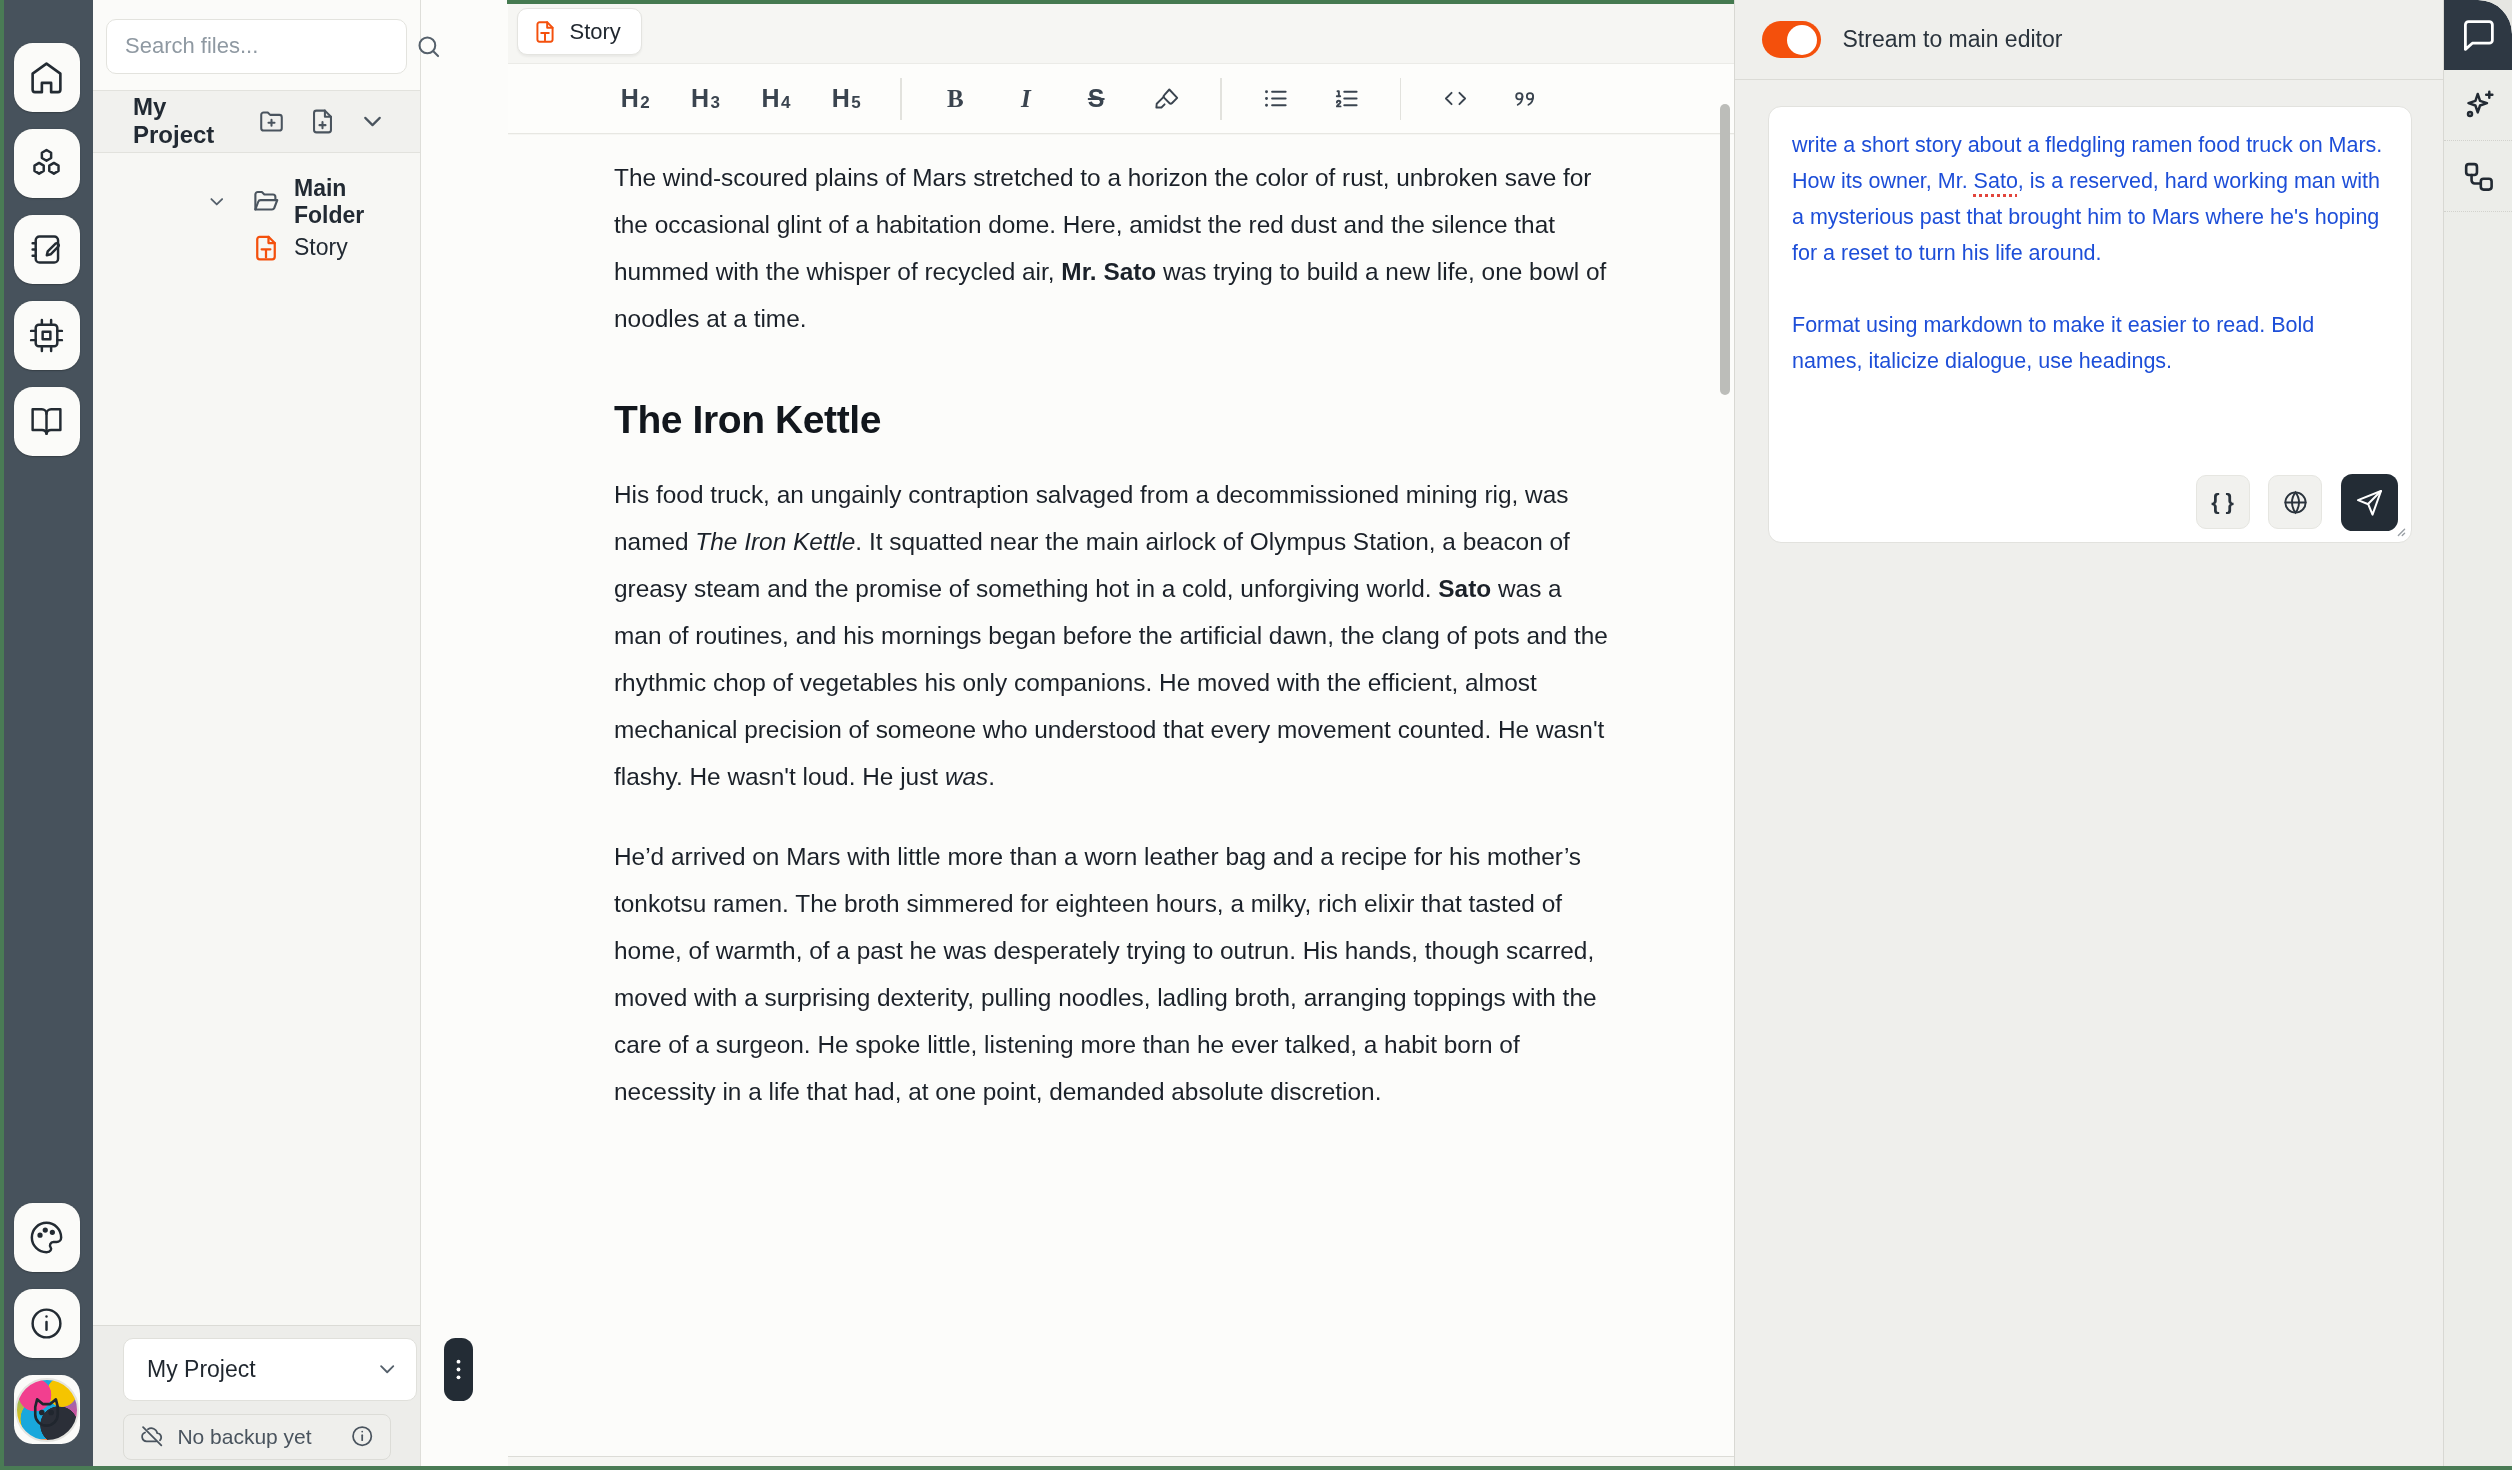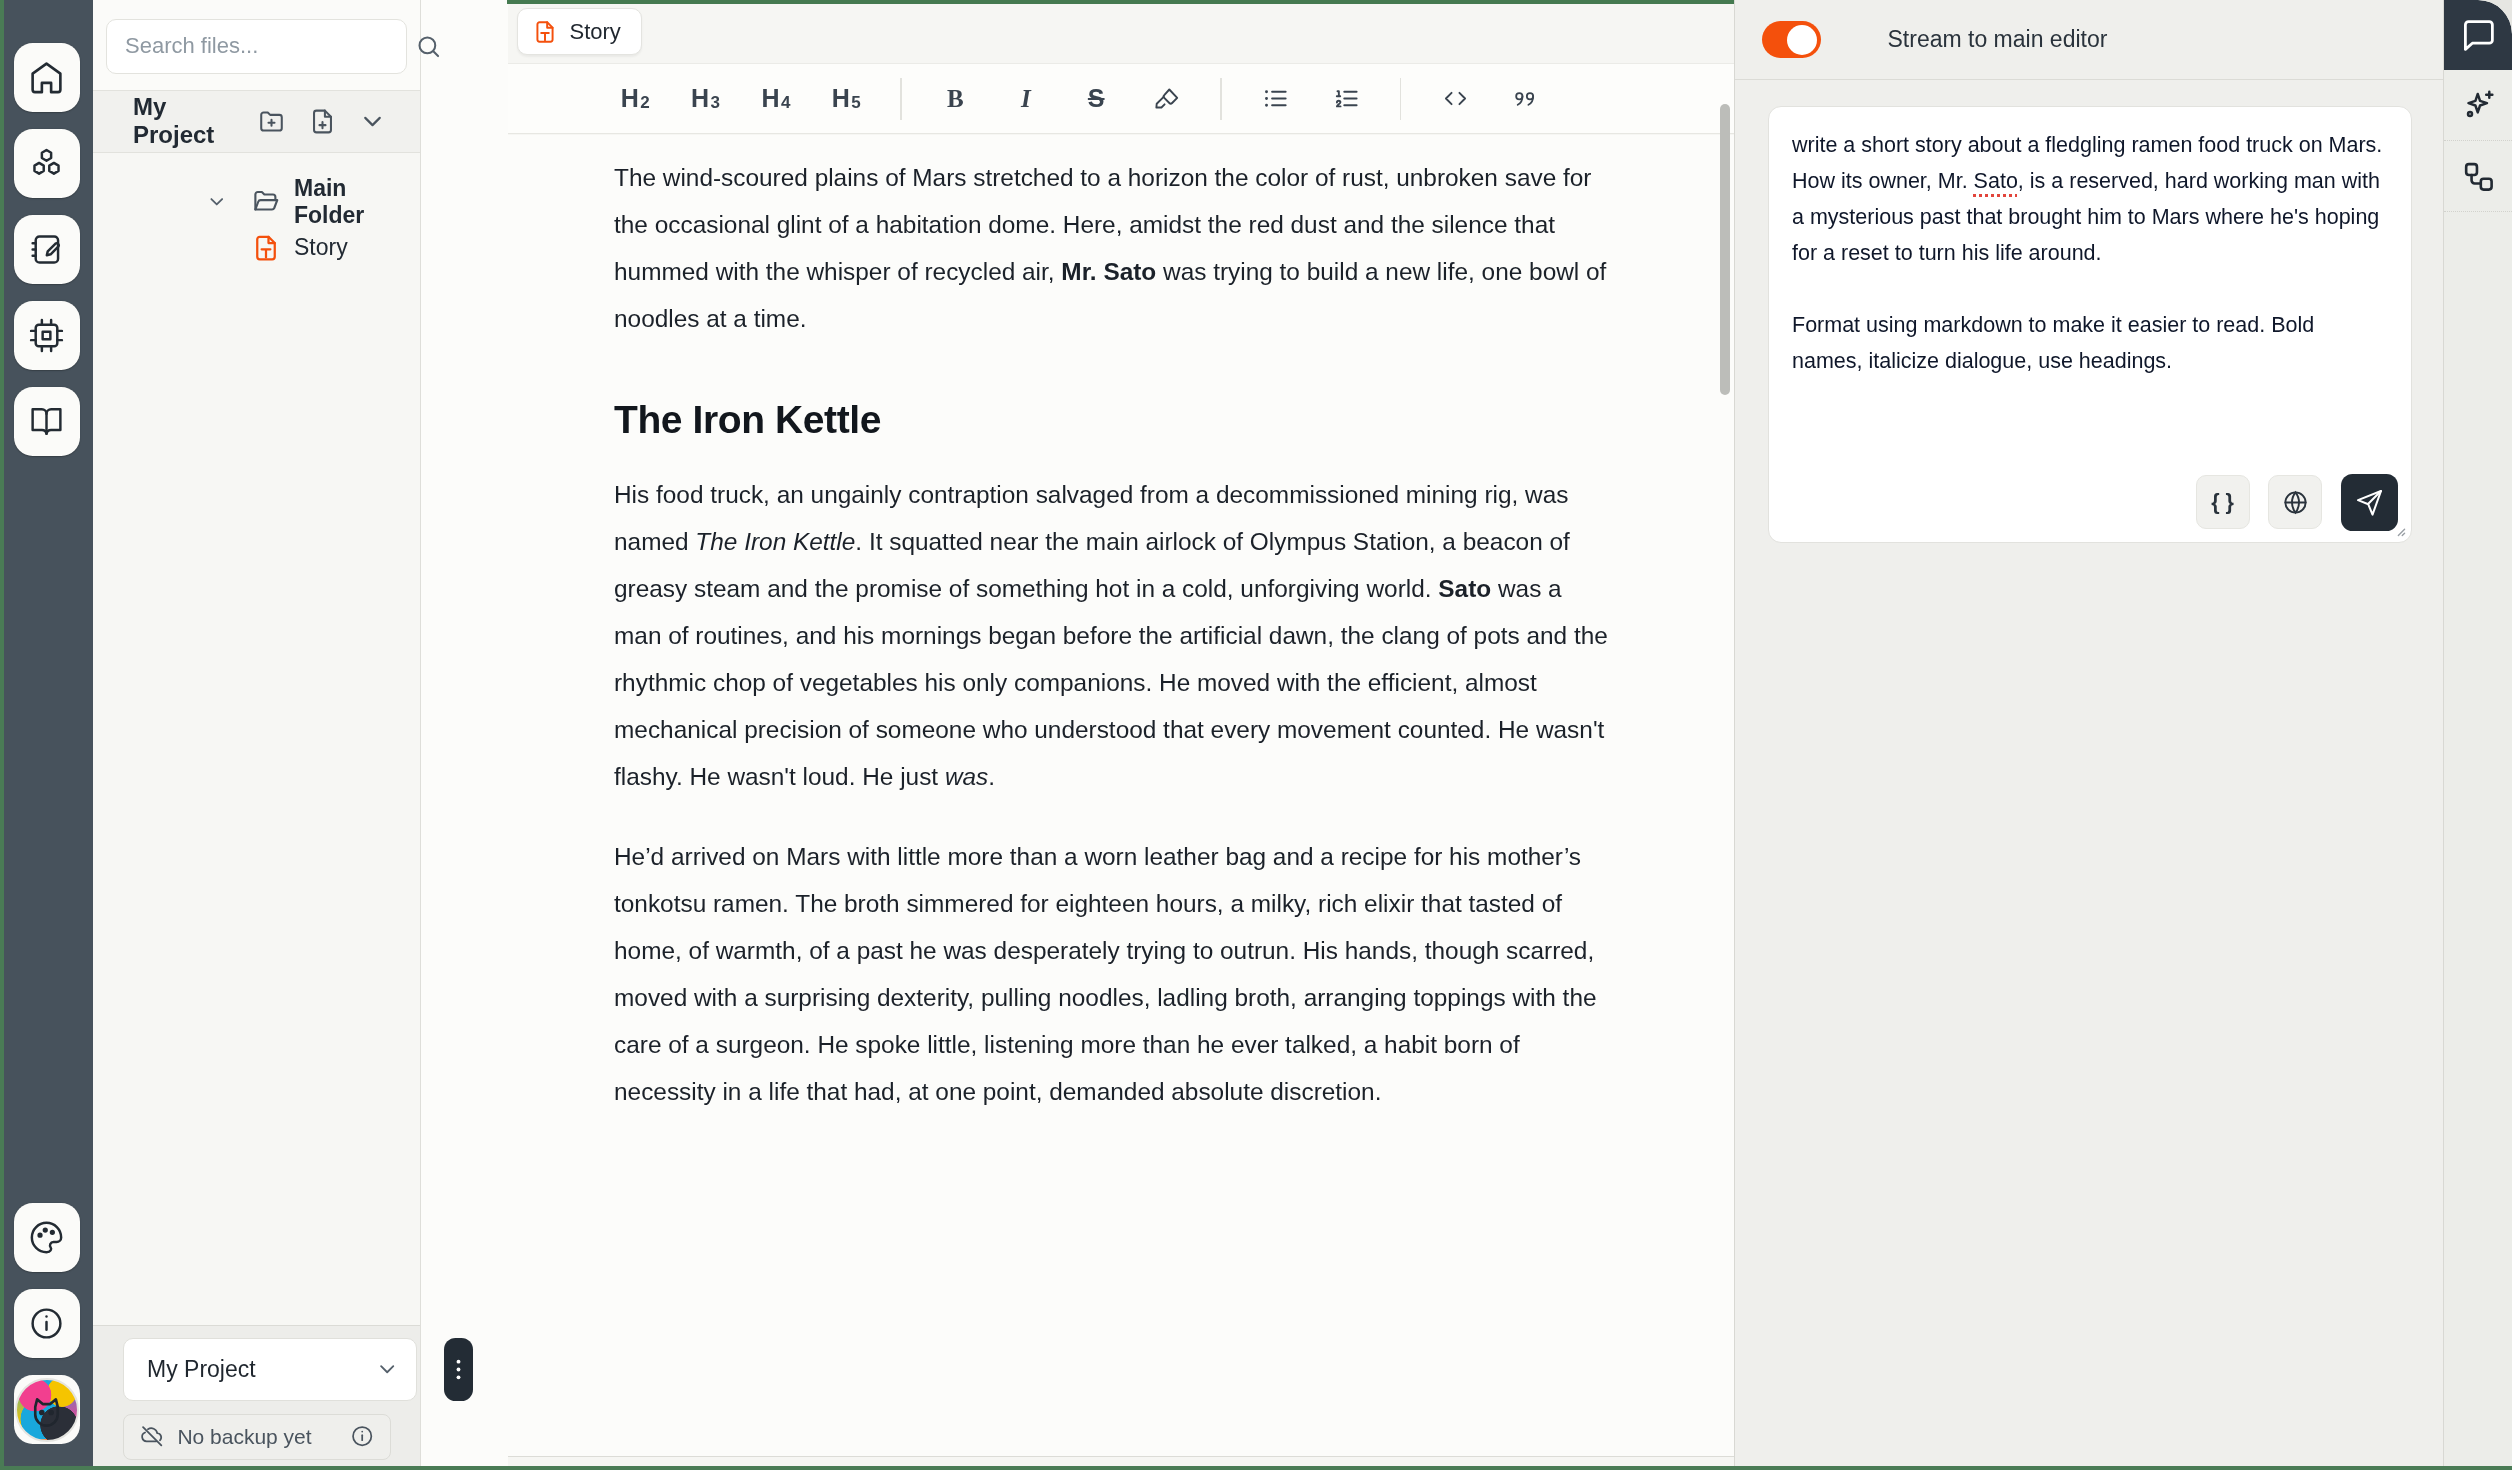--- a/index.html
+++ b/index.html
@@ -71,26 +71,26 @@
   .tb-s{text-decoration:line-through;font-weight:600;}
   .content-viewport{position:absolute;left:0;right:0;top:135px;bottom:8.6px;overflow:hidden;background:#FCFCFA;border-bottom:0.7px solid #DCDCD7;}
   .content-col{max-width:994px;margin:0;padding:18.7px 0 0 106px;}
   .content-col p{font-size:24.4px;line-height:47px;margin:0 0 33px;color:#1B2129;}
   .content-col h2{font-size:39px;line-height:45px;font-weight:800;letter-spacing:-0.4px;margin:55px 0 29px;color:#12171D;}
   .content-col .b{font-weight:700;}
   .content-col .i{font-style:italic;}
   .ed-scrollbar{position:absolute;right:3.6px;top:104px;width:10.8px;height:291px;border-radius:5.7px;background:#BCBDB9;z-index:8;}
   
   .right-panel{position:absolute;left:1734px;top:0;bottom:5px;width:710px;background:#EFEFEC;border-left:0.7px solid #D8D8D3;box-sizing:border-box;}
-  .rp-header{height:79px;display:flex;align-items:center;padding-left:27px;border-bottom:0.7px solid #DBDBD6;gap:45px;}
+  .rp-header{height:79px;display:flex;align-items:center;padding-left:27px;border-bottom:0.7px solid #DBDBD6;}
   .toggle{width:59px;height:37px;border-radius:18.7px;background:#F4500C;position:relative;}
   .toggle .knob{position:absolute;right:3.6px;top:3.6px;width:30px;height:30px;border-radius:50%;background:#FFFFFF;}
   .rp-header .lbl{margin-left:21.5px;font-size:23px;color:#2A333C;}
   .prompt-card{position:absolute;left:33px;top:106px;width:644px;height:437px;background:#FFFFFF;border:1.4px solid #E2E2DE;border-radius:13px;box-sizing:border-box;padding:20px 23px;overflow:hidden;}
-  .prompt-card p{font-size:21.5px;line-height:36px;margin:0 0 36px;color:#0f172a;}
+  .prompt-card p{font-size:21.5px;line-height:36px;margin:0 0 36px;color:#1d4ed8;}
   .prompt-card .mis{text-decoration:underline dotted #E2453C 2.5px;text-underline-offset:5.7px;}
   .prompt-actions{position:absolute;right:13px;bottom:11.5px;display:flex;align-items:center;gap:18.7px;}
   .pa-btn{width:52px;height:52px;border-radius:10px;background:#F1F1EE;border:0.7px solid #E6E6E1;display:flex;align-items:center;justify-content:center;color:#2A333C;font-size:21.5px;font-weight:600;}
   .pa-btn svg{width:27px;height:27px;}
   .pa-send{width:57px;height:57px;border-radius:11.5px;background:#232C35;border:none;color:#FFFFFF;display:flex;align-items:center;justify-content:center;}
   .pa-send svg{width:29px;height:29px;}
   .resize-handle{position:absolute;right:2.9px;bottom:2.9px;color:#9AA0A6;}
   .resize-handle svg{width:18.7px;height:18.7px;}
   
   .right-rail{position:absolute;right:0;top:0;bottom:5px;width:69px;background:#ECEDE9;border-left:0.7px solid #D8D8D3;box-sizing:border-box;z-index:10;}

